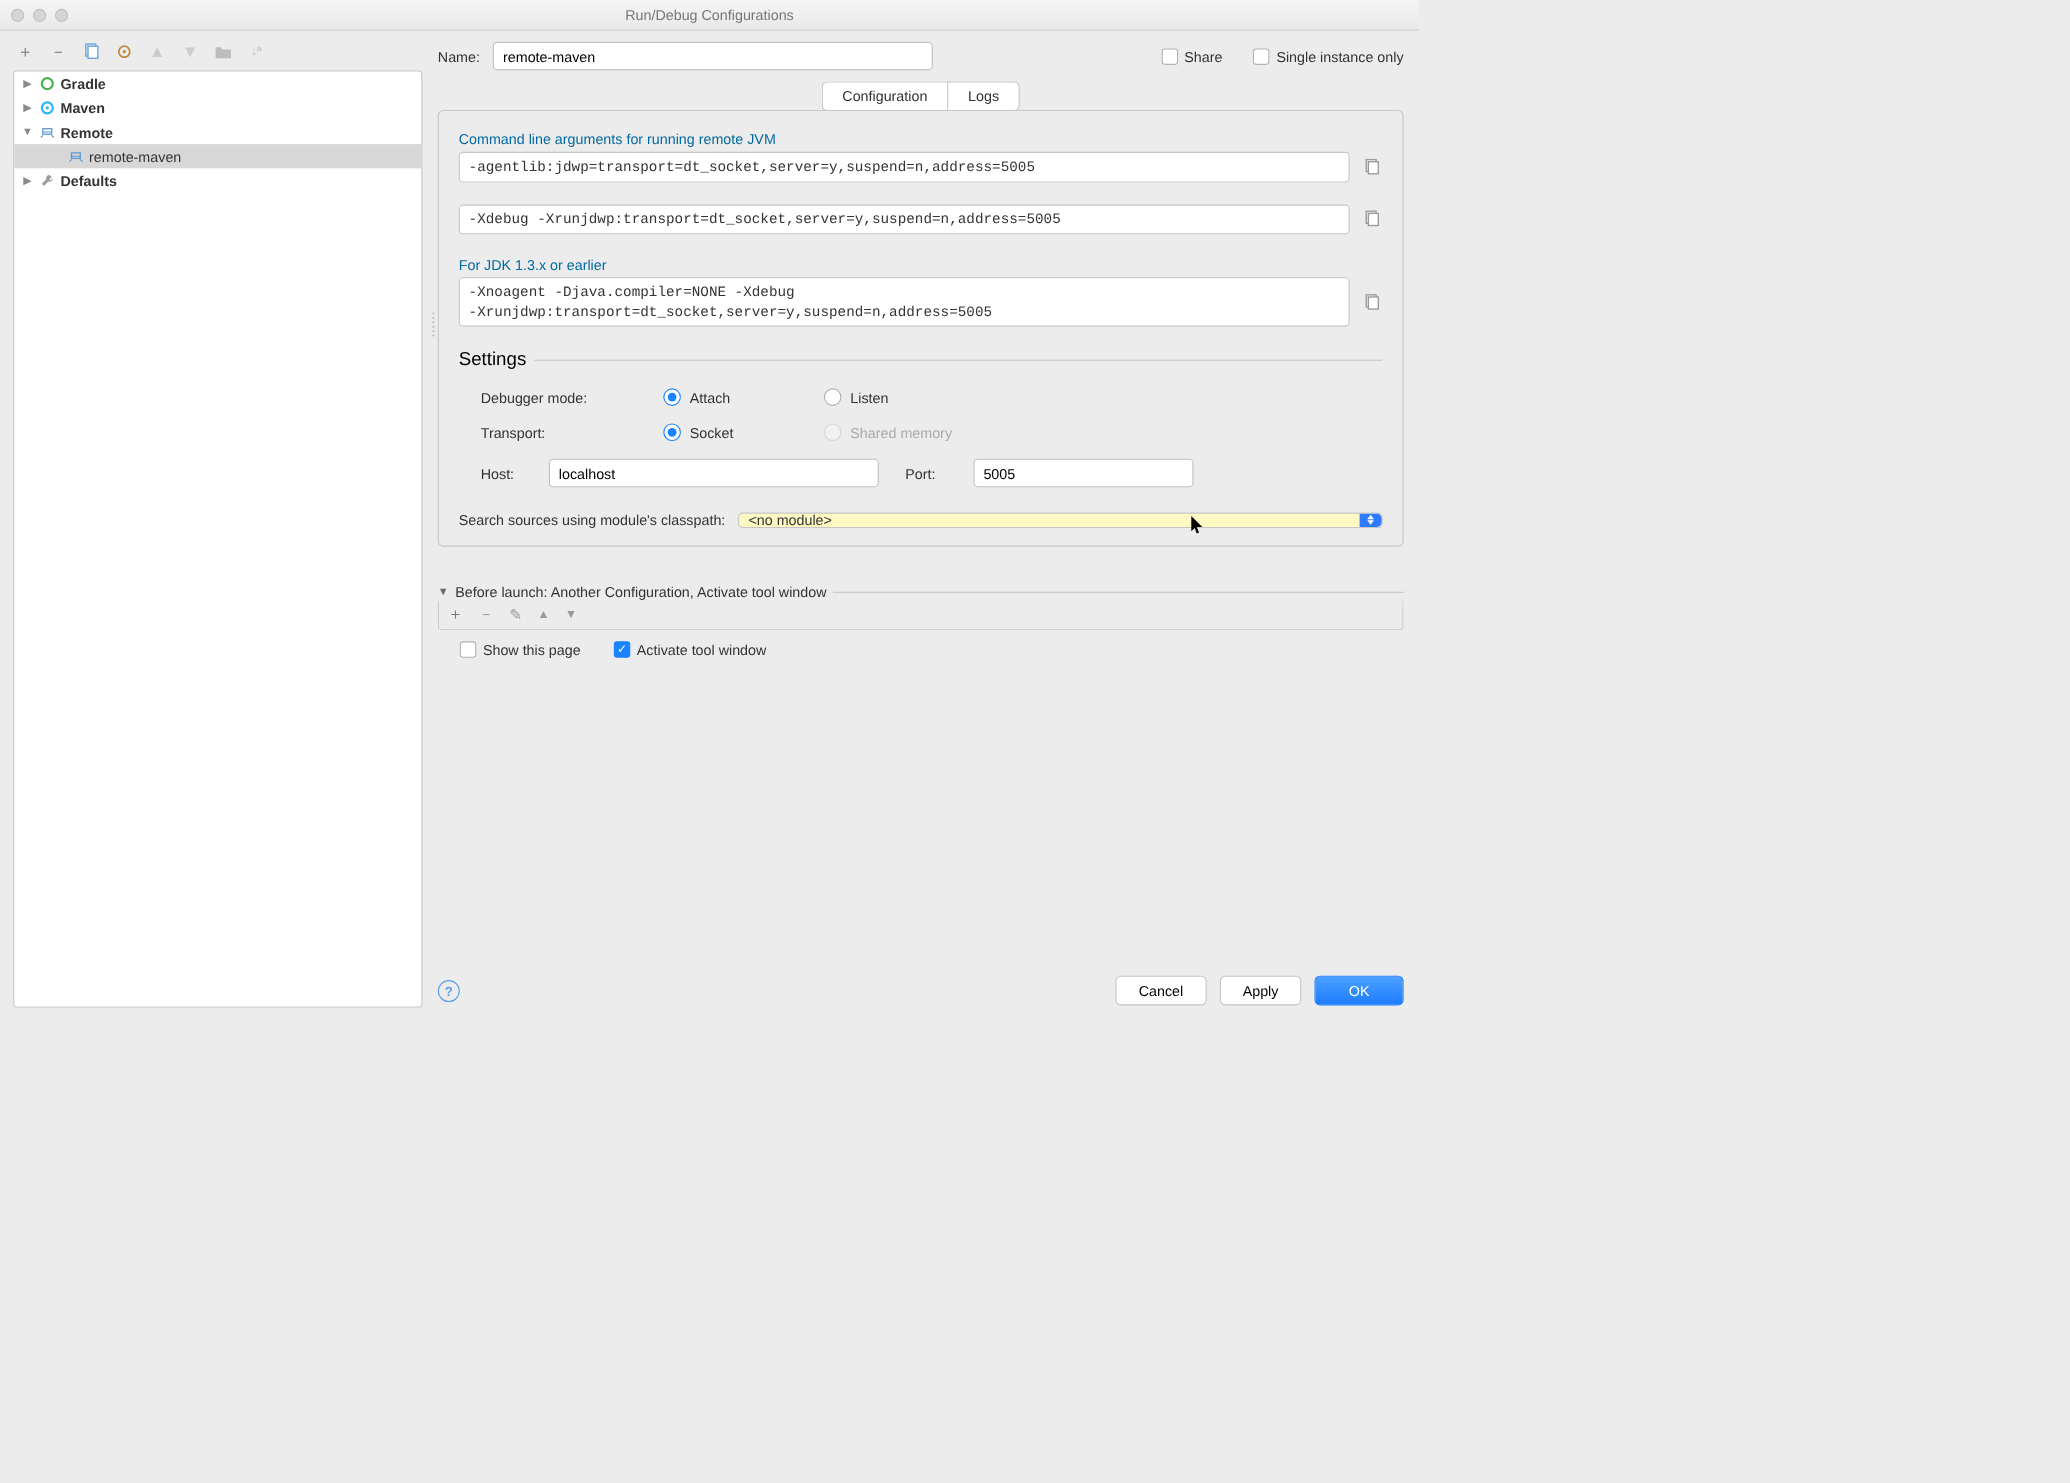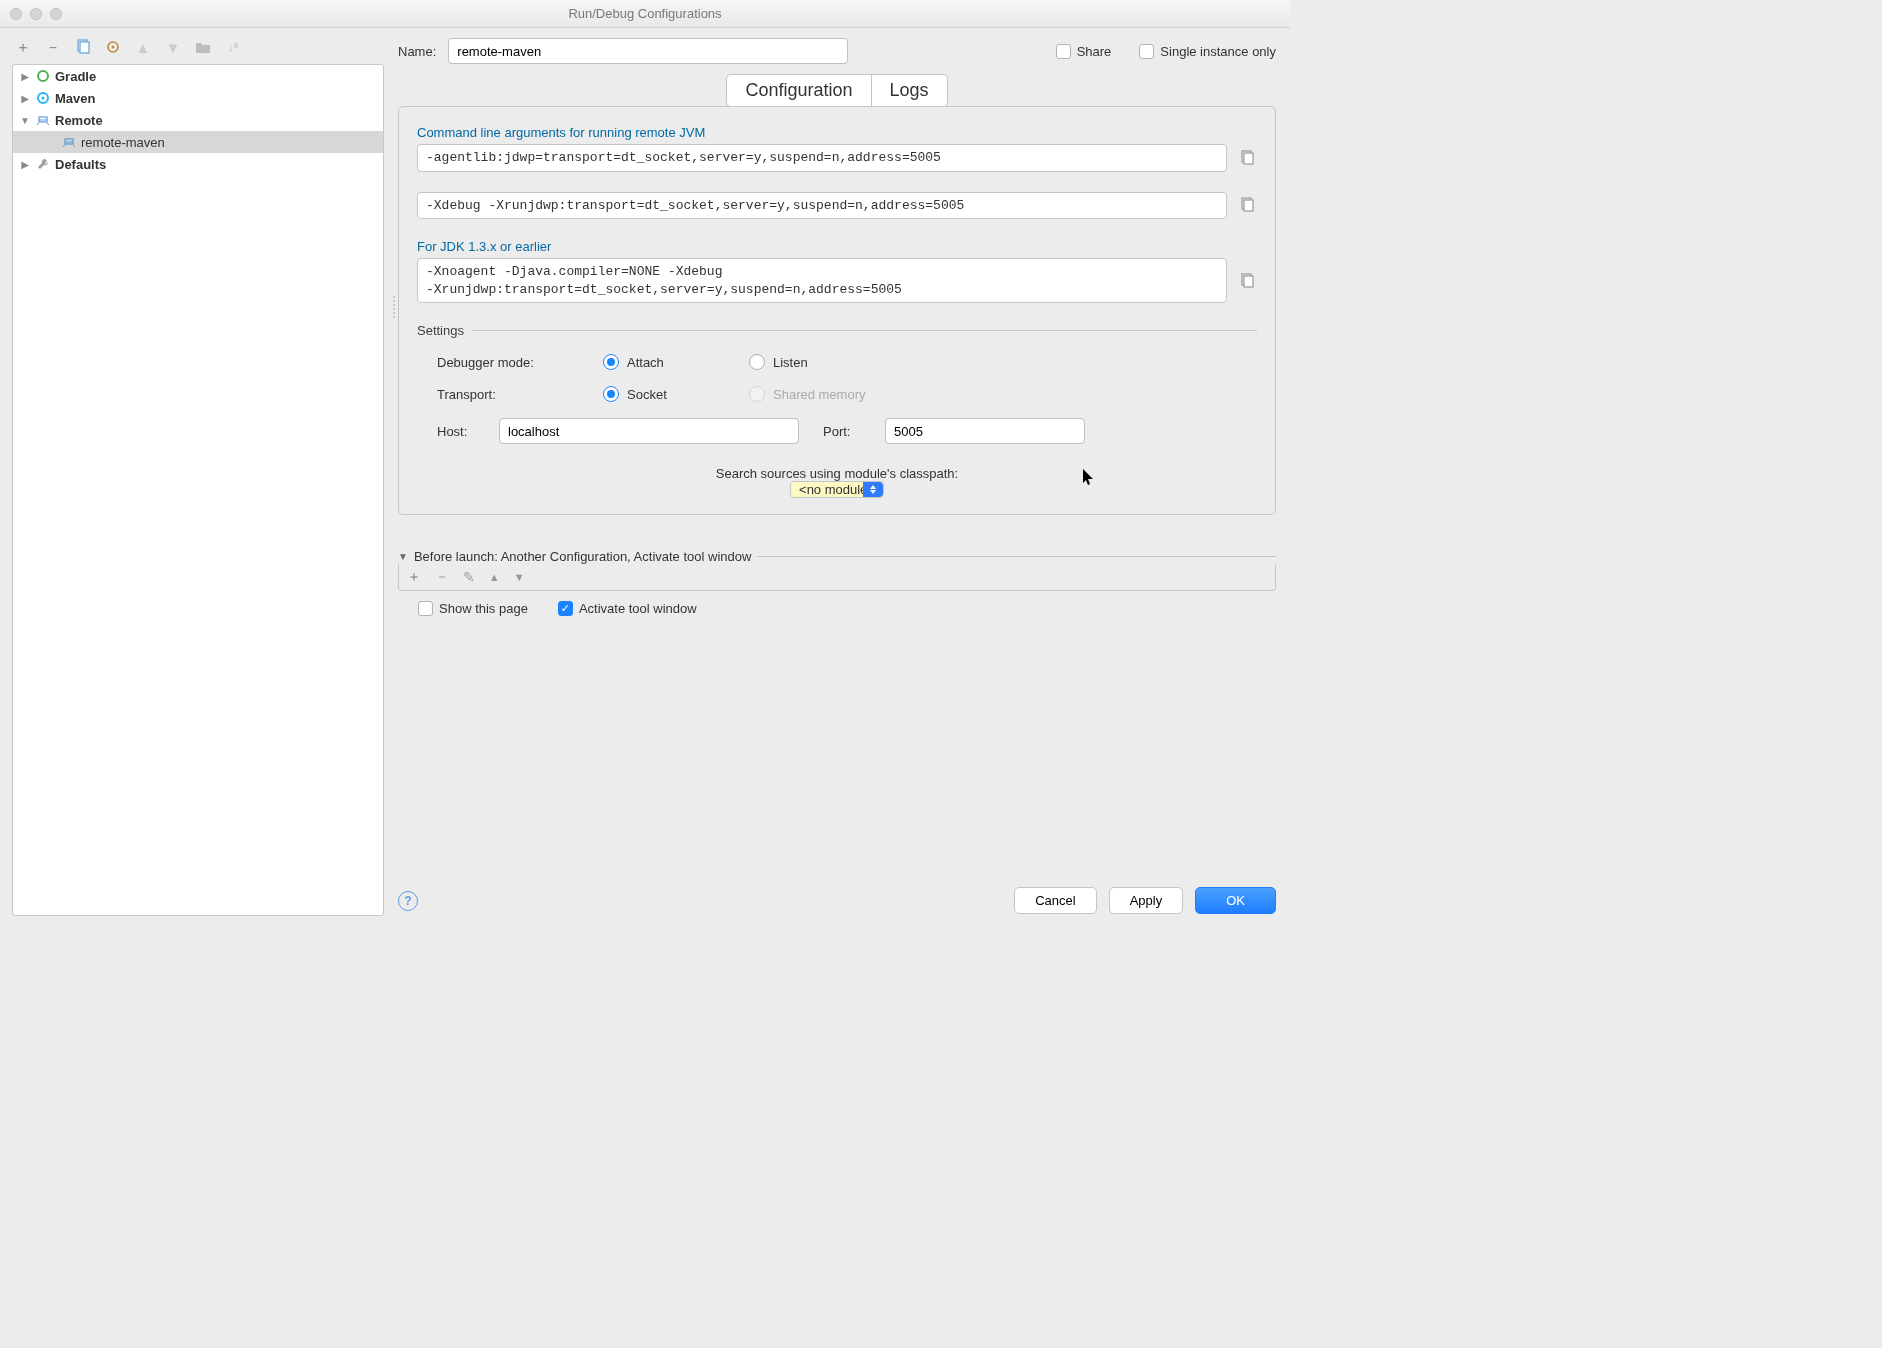--- a/index.html
+++ b/index.html
@@ -46,52 +46,52 @@
   background:#fff; border:1px solid #c0c0c0; border-radius:4px; height:26px;
   padding:2px 8px; font-size:13px;
 }
 .namebar .textin { width:400px; }
 .checks { display:flex; align-items:center; gap:28px; margin-left:auto; }
 .check { display:flex; align-items:center; gap:6px; }
 .checkbox { width:15px; height:15px; border:1px solid #b3b3b3; border-radius:3px; background:#fff; display:inline-flex; align-items:center; justify-content:center; }
 .checkbox.checked { background:#1a84ff; border-color:#1a84ff; color:#fff; font-size:11px; }
 .tabs { display:flex; justify-content:center; margin-bottom:-1px; position:relative; z-index:2; }
 .tabbtn {
-  background:#fff; border:1px solid #c6c6c6; padding:5px 18px; font-size:18px;
+  background:#fff; border:1px solid #c6c6c6; padding:5px 18px; font-size:13px;
 }
 .tabbtn.active { background:#fff; position:relative; }
 .tabbtn:first-child { border-top-left-radius:5px; border-bottom-left-radius:5px; border-right:none; }
 .tabbtn:last-child { border-top-right-radius:5px; border-bottom-right-radius:5px; }
 .panel {
   background:#ececec; border:1px solid #c6c6c6; border-radius:5px; padding:18px 18px 16px; position:relative;
 }
 .gripper { position:absolute; left:-6px; top:50%; width:5px; height:30px; transform:translateY(-50%); display:flex; flex-direction:column; gap:2px; }
 .gripper span{ width:2px; height:2px; background:#bbb; border-radius:50%; }
 .section { margin-bottom:20px; }
 .section .lbl { font-size:13px; color:#0369a1; margin-bottom:4px; display:block; }
 .row { display:flex; align-items:center; gap:10px; }
 .readonly {
   background:#fff; border:1px solid #c6c6c6; border-radius:4px; font-family: "Menlo","Courier New",monospace;
   font-size:13px; padding:4px 8px; flex:1; color:#333; white-space:pre-wrap; line-height:1.35;
 }
 .copybtn { width:20px; height:20px; color:#888; display:flex; align-items:center; justify-content:center; }
-.settings-header { display:flex; align-items:center; gap:8px; margin:6px 0 12px; font-size:13px; color:#404040;}
+.settings-header { display:flex; align-items:center; gap:8px; margin:6px 0 12px; font-size:17px; color:#000000;}
 .settings-header .line { flex:1; height:1px; background:#c6c6c6; }
 .setrow { display:flex; align-items:center; gap:26px; padding:4px 0 12px 20px; }
 .setrow .slabel { width:140px; }
 .radio { width:16px; height:16px; border:1px solid #b0b0b0; border-radius:50%; background:#fff; display:inline-flex; align-items:center; justify-content:center; margin-right:8px;}
 .radio.on { border-color:#1a84ff; }
 .radio.on::after { content:""; width:8px; height:8px; background:#1a84ff; border-radius:50%; }
 .radio.disabled { border-color:#d6d6d6; background:#f2f2f2; }
 .ropt { display:flex; align-items:center; min-width:120px; }
 .ropt.disabled { color:#aaa; }
 .hostrow { display:flex; align-items:center; gap:12px; padding:4px 0 8px 20px; }
 .hostrow .textin { width:300px; }
 .hostrow .portin { width:200px; }
-.modrow { display:flex; align-items:center; margin-top:14px;flex-direction:column; }
+.modrow { display:flex; align-items:center; gap:12px; margin-top:14px; }
 .modselect {
   flex:1; background:#fef9c3; border:1px solid #c6c6c6; border-radius:4px; height:14px; display:flex; align-items:center; padding:0 8px; position:relative;
 }
 .modselect .chev { position:absolute; right:0; top:0; bottom:0; width:20px; background:#2f7bff; border-top-right-radius:4px; border-bottom-right-radius:4px; display:flex; flex-direction:column; align-items:center; justify-content:center; gap:1px;}
 .modselect .chev::before { content:""; border-left:3.5px solid transparent; border-right:3.5px solid transparent; border-bottom:4px solid #fff; }
 .modselect .chev::after { content:""; border-left:3.5px solid transparent; border-right:3.5px solid transparent; border-top:4px solid #fff; }
 .before { margin-top:34px; }
 .bhdr { display:flex; align-items:center; gap:6px; font-size:13px; color:#333; }
 .bhdr .tri { color:#6a6a6a; font-size:10px; }
 .bhdr .line { flex:1; height:1px; background:#c6c6c6; }

